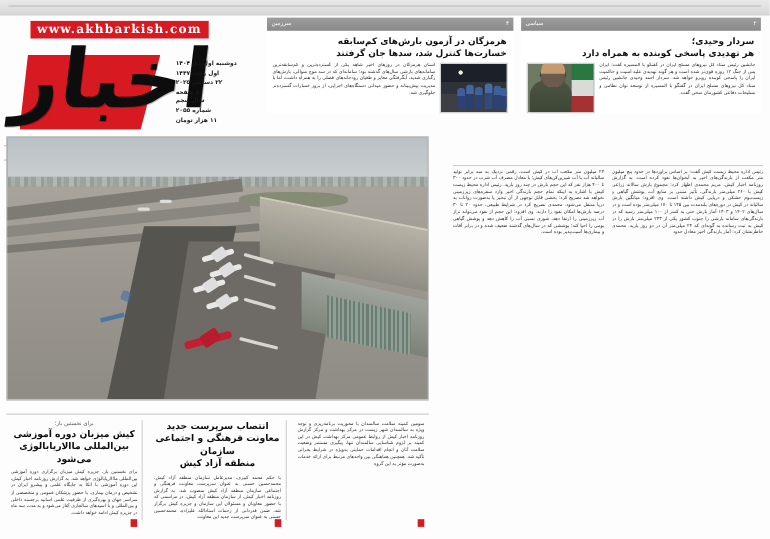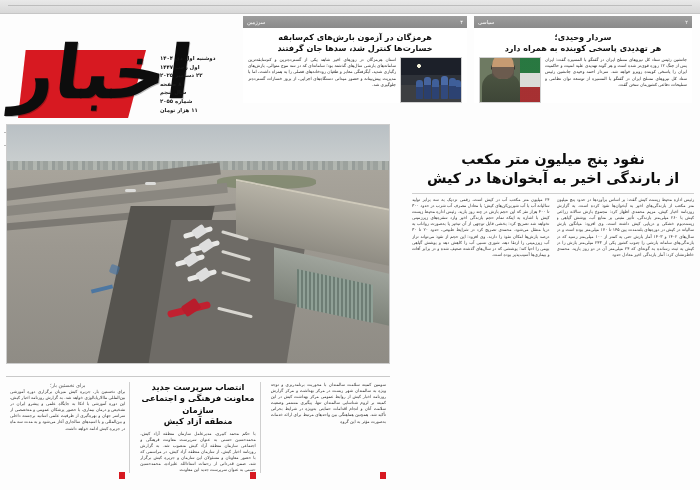--- a/index.html
+++ b/index.html
@@ -40,21 +40,21 @@
     height: 12px;
     background: linear-gradient(to bottom, #9d9d9d, #8a8a8a);
     display: flex; align-items: center;
     justify-content: space-between;
     padding: 0 4px;
     color: #fff;
     font-size: 5.2px;
     letter-spacing: .2px;
   }
   .teaser-head {
-    text-align: center;
+    text-align: right;
     font-weight: bold;
     font-size: 8.1px;
     line-height: 11px;
     color: #111;
     padding: 4px 6px 3px 6px;
     letter-spacing: -.15px;
   }
   .teaser-body {
     display: flex; gap: 4px; padding: 0 5px;
   }
@@ -474,20 +474,21 @@
           <span class="torso"></span>
           <span class="hair"></span>
           <span class="face"></span>
           <span class="beard"></span>
         </div>
       </div>
     </div>
   </div>
 
   <div class="masthead">
+    <div class="weburl">www.akhbarkish.com</div>
     <div class="logo-wrap">
       <div class="logo-red"></div>
       <div class="logo-text">اخبار کیش</div>
     </div>
     <div class="infoblock">
       <div>دوشنبه اول دی ۱۴۰۴</div>
       <div>اول رجب ۱۴۴۷</div>
       <div>۲۲ دسامبر ۲۰۲۵</div>
       <div>۸ صفحه</div>
       <div>سال پنجم</div>
@@ -495,22 +496,20 @@
       <div>۱۱ هزار تومان</div>
     </div>
   </div>
 
   <div class="tagline">
     <span>روزنامه استانی</span>
     <span>روزنامه سیاسی، اقتصادی، اجتماعی</span>
   </div>
 
   <div class="lead">
-    <div class="lead-head" style="white-space:pre-line">نفود پنج میلیون متر مکعب
-از بارندگی اخیر به آبخوان‌ها در کیش</div>
     <div class="lead-cols">
       <div class="lead-col">رئیس اداره محیط زیست کیش گفت: بر اساس برآوردها در حدود پنج میلیون متر مکعب از بارندگی‌های اخیر به آبخوان‌ها نفوذ کرده است. به گزارش روزنامه اخبار کیش، مریم محمدی اظهار کرد: مجموع بارش سالانه زراعی کیش با ۲۶۰ میلی‌متر بارندگی، تأثیر مثبتی بر منابع آب، پوشش گیاهی و زیست‌بوم خشکی و دریایی کیش داشته است. وی افزود: میانگین بارش سالیانه در کیش در دوره‌های بلندمدت بین ۱۴۵ تا ۱۷۰ میلی‌متر بوده است و در سال‌های ۱۴۰۲ و ۱۴۰۳ آمار بارش حتی به کمتر از ۱۰۰ میلی‌متر رسید که در بارندگی‌های سامانه بارشی را جنوب کشور یکی از ۲۴۳ میلی‌متر بارش را در کیش به ثبت رسانده به گونه‌ای که ۲۴ میلی‌متر آن در دو روز بارید. محمدی خاطرنشان کرد: آمار بارندگی اخیر معادل حدود</div>
       <div class="lead-col">۲۴ میلیون متر مکعب آب در کیش است، رقمی نزدیک به سه برابر تولید سالیانه آب با آب شیرین‌کن‌های کیش؛ با معادل مصرف آب شرب در حدود ۳۰۰ تا ۴۰۰ هزار نفر که این حجم بارش در چند روز بارید. رئیس اداره محیط زیست کیش با اشاره به اینکه تمام حجم بارندگی اخیر وارد سفره‌های زیرزمینی نخواهد شد تصریح کرد: بخشی قابل توجهی از آن تبخیر یا به‌صورت رواناب به دریا منتقل می‌شود. محمدی تصریح کرد در شرایط طبیعی، حدود ۲۰ تا ۳۰ درصد بارش‌ها امکان نفوذ را دارند. وی افزود: این حجم از نفوذ می‌تواند تراز آب زیرزمینی را ارتقا دهد، شوری نسبی آب را کاهش دهد و پوشش گیاهی بومی را احیا کند؛ پوششی که در سال‌های گذشته ضعیف شده و در برابر آفات و بیماری‌ها آسیب‌پذیر بوده است.</div>
     </div>
   </div>
 
   <div class="mainphoto">
     <div class="sky"></div>
     <div class="skyline"></div>
     <div class="ground"></div>
@@ -550,19 +549,21 @@
     <div class="botcol">
       <div class="bot-head" style="white-space:pre-line">انتصاب سرپرست جدید
 معاونت فرهنگی و اجتماعی سازمان
 منطقه آزاد کیش</div>
       <div class="bot-text">با حکم محمد کبیری، مدیرعامل سازمان منطقه آزاد کیش، محمدحسین حسنی به عنوان سرپرست معاونت فرهنگی و اجتماعی سازمان منطقه آزاد کیش منصوب شد. به گزارش روزنامه اخبار کیش، از سازمان منطقه آزاد کیش، در مراسمی که با حضور معاونان و مسئولان این سازمان و جزیره کیش برگزار شد، ضمن قدردانی از زحمات استاد‌الله علیزاده، محمدحسین حسنی به عنوان سرپرست جدید این معاونت</div>
       <div class="bot-mark"></div>
     </div>
 
     <div class="botcol">
       <div class="kicker">برای نخستین بار؛</div>
+      <div class="bot-head" style="white-space:pre-line">کیش میزبان دوره آموزشی
+بین‌المللی ماالاریابالوژی می‌شود</div>
       <div class="bot-text">برای نخستین بار، جزیره کیش میزبان برگزاری دوره آموزشی بین‌المللی ماالاریابالوژی خواهد شد. به گزارش روزنامه اخبار کیش، این دوره آموزشی با اتکا به جایگاه علمی و پیشرو ایران در تشخیص و درمان بیماری، با حضور پزشکان عمومی و متخصصی از سراسر جهان و بهره‌گیری از ظرفیت علمی اسانید برجسته داخلی و بین‌المللی و با اسیدهای سالجاری آغاز می‌شود و به مدت سه ماه در جزیره کیش ادامه خواهد داشت.</div>
       <div class="bot-mark"></div>
     </div>
 
   </div>
 
 </div>
 
 </body></html>

